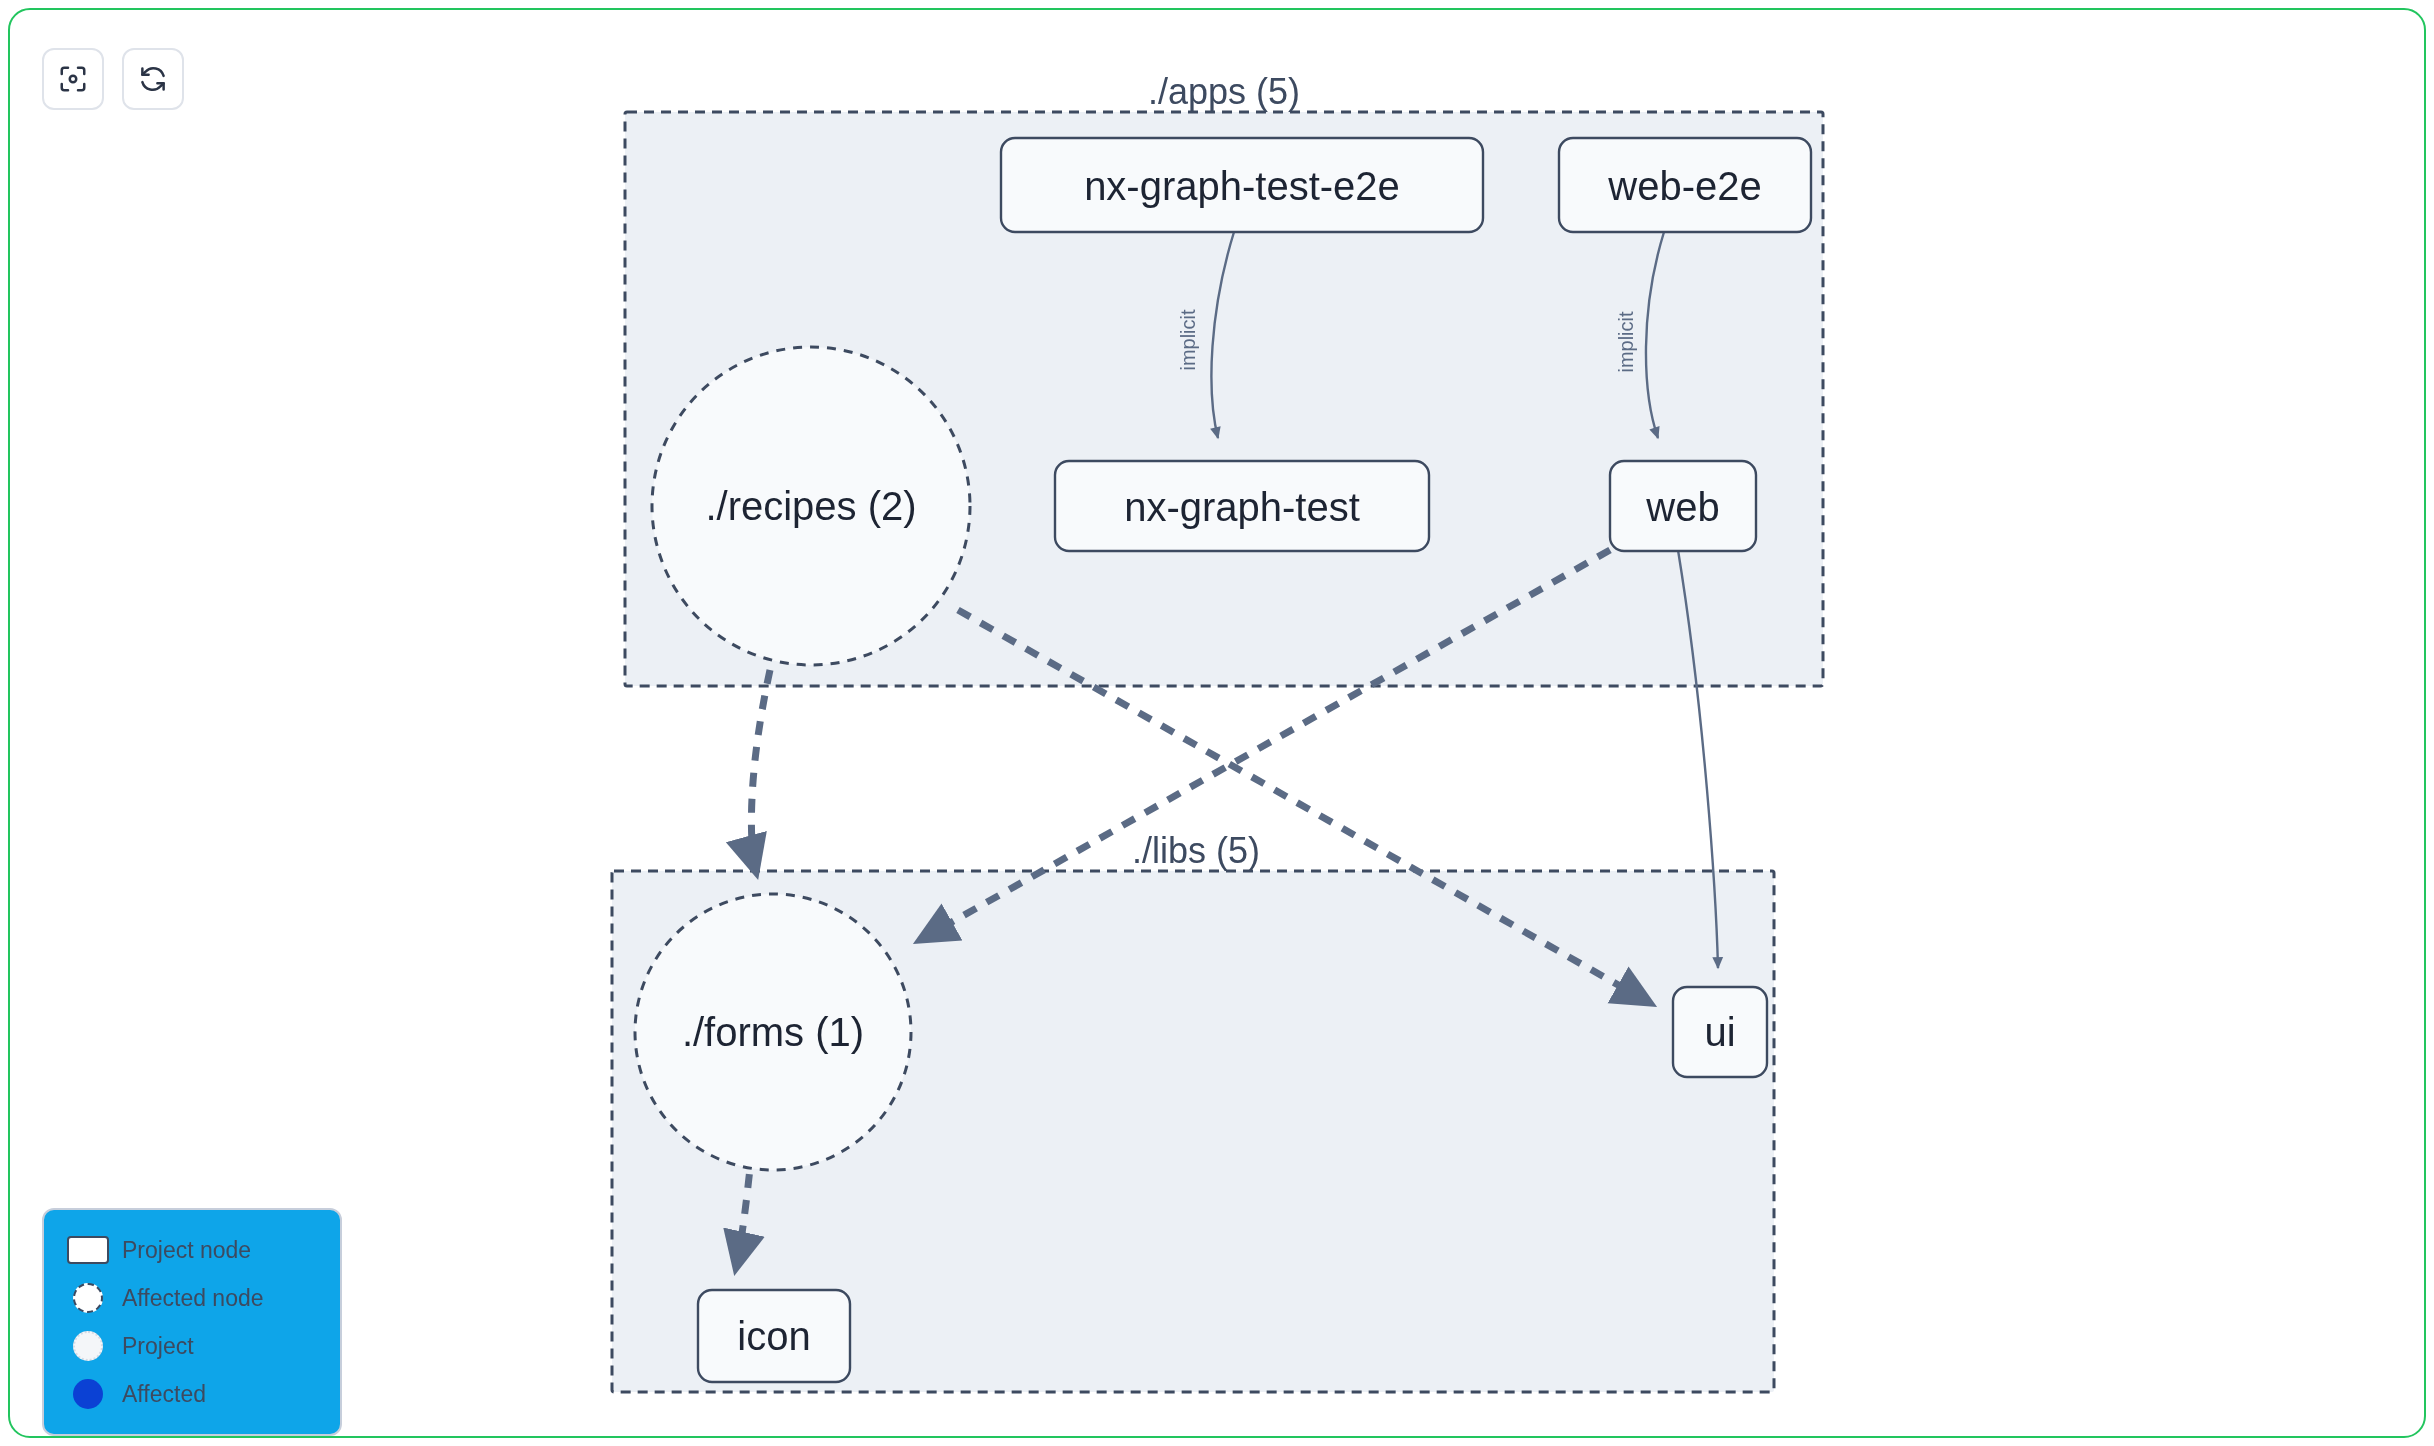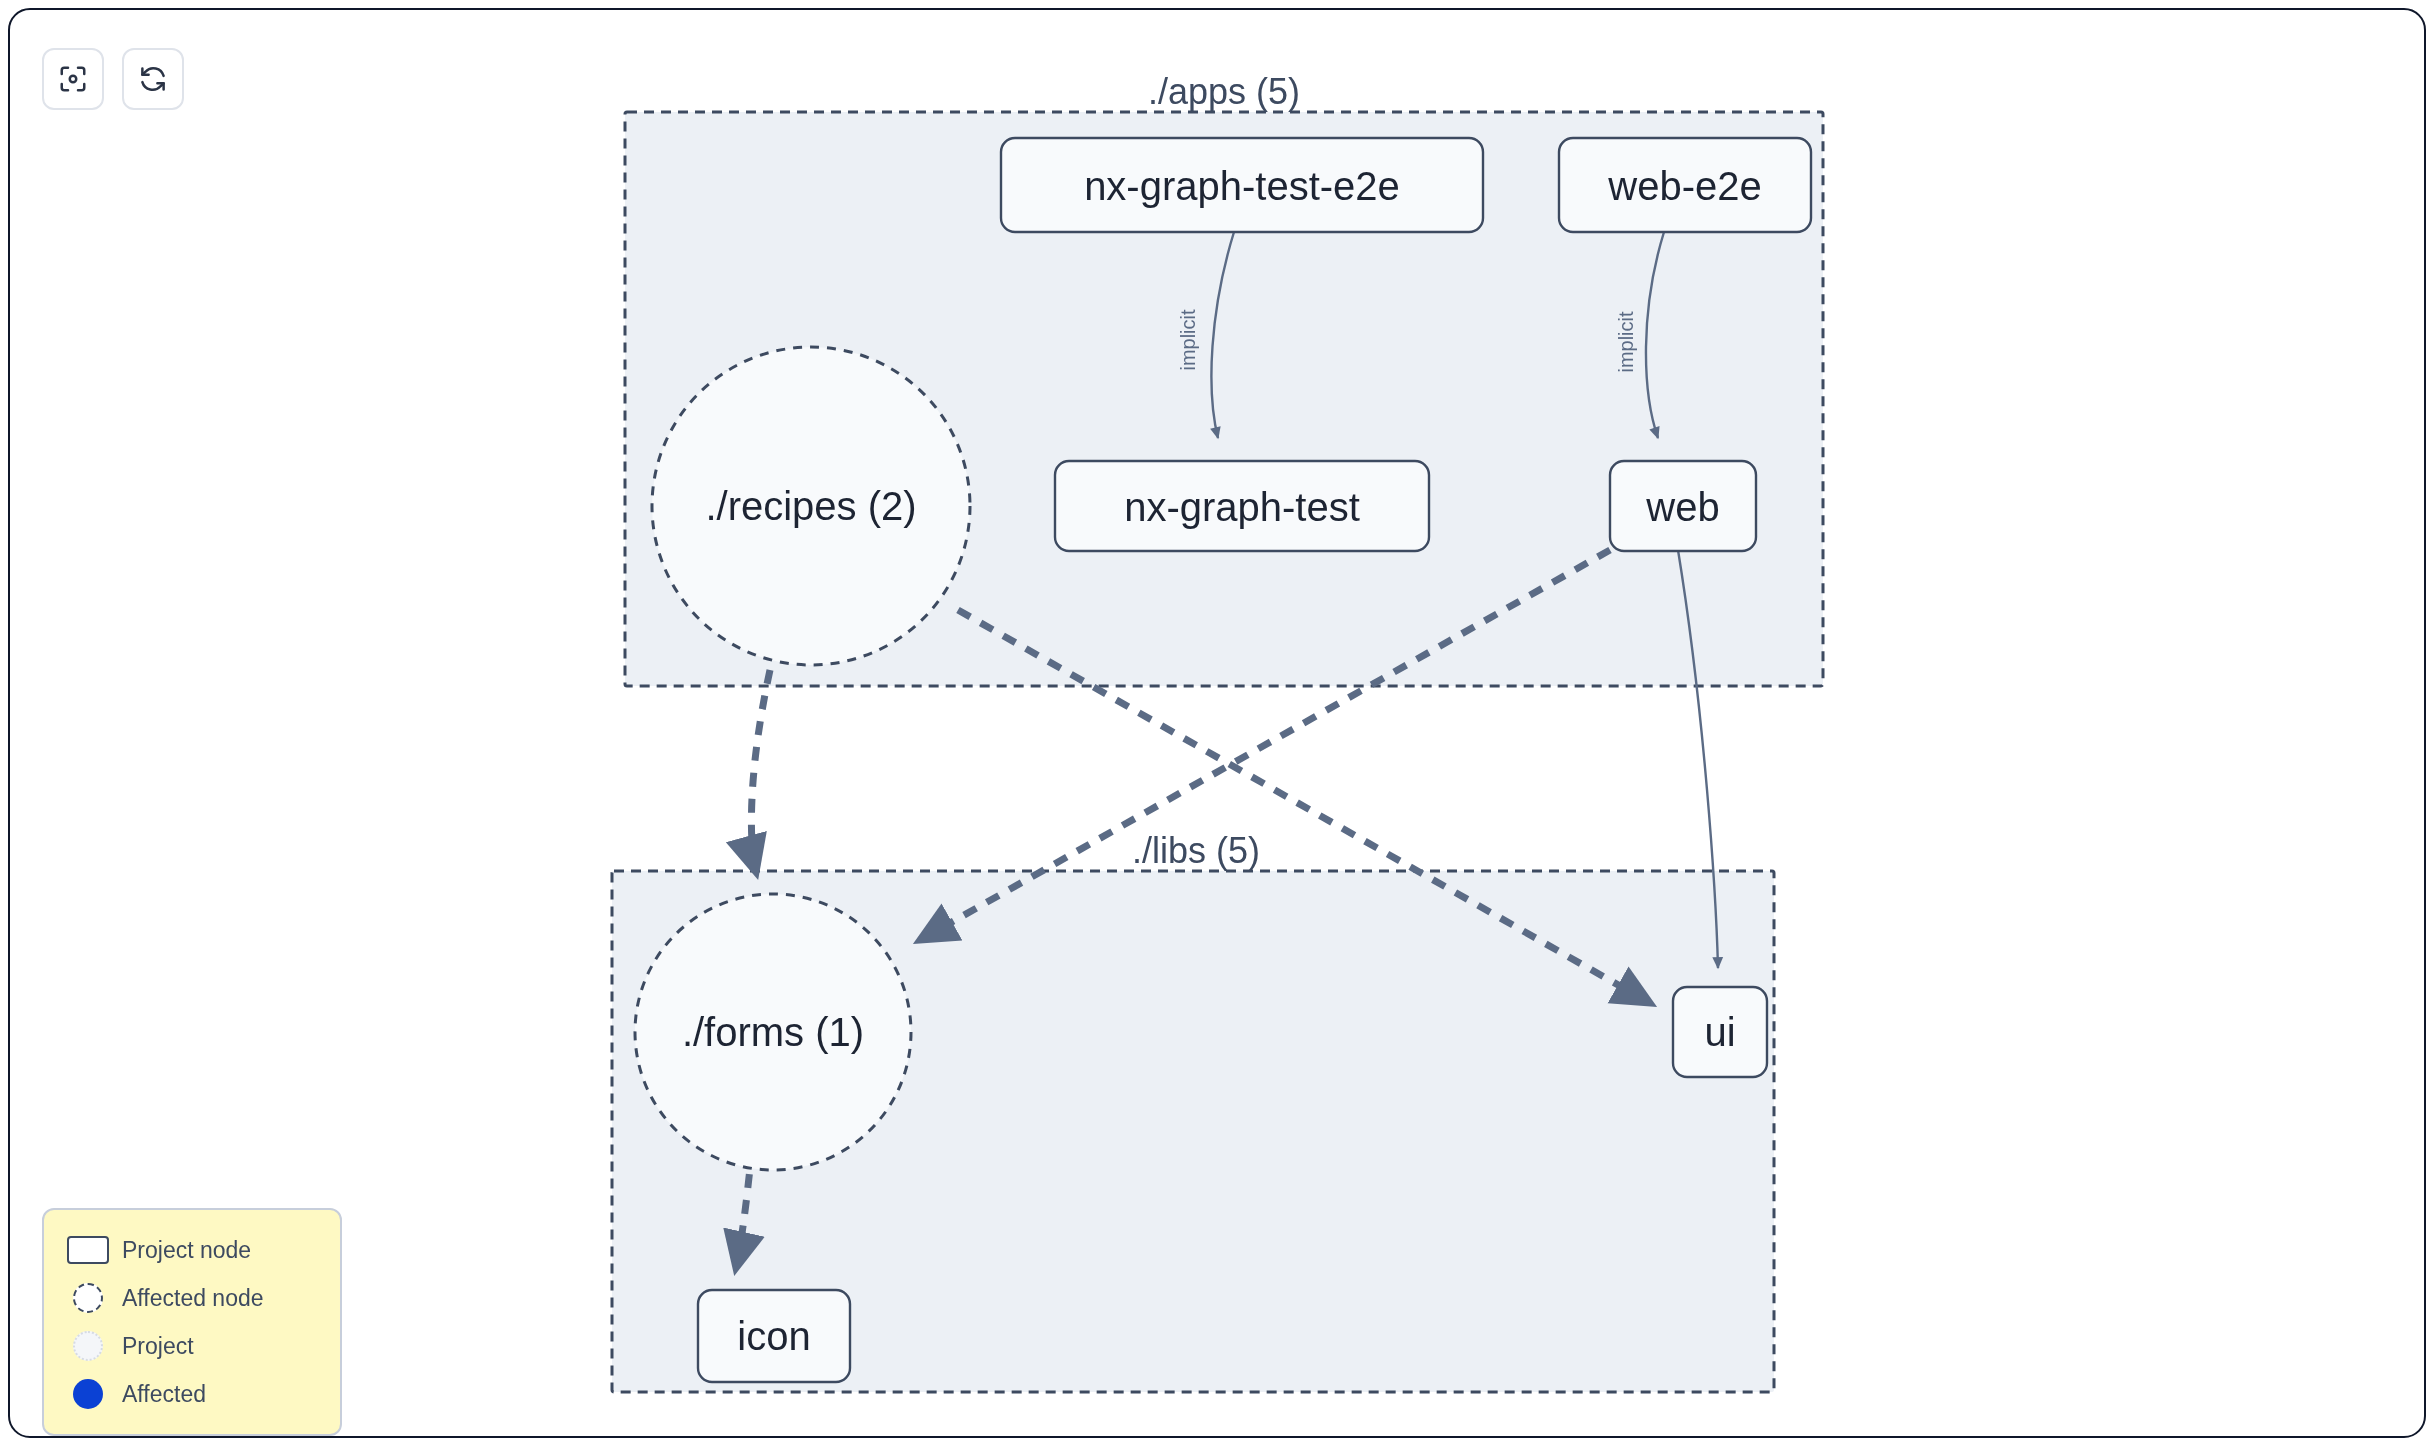--- a/index.html
+++ b/index.html
@@ -16,21 +16,21 @@
     overflow: hidden;
     background: #ffffff;
   }
   
   .canvas-panel {
     position: absolute;
     left: 8px;
     top: 8px;
     width: 2418px;
     height: 1430px;
-    border: 2px solid #0f172a;
+    border: 2px solid #22c55e;
     border-radius: 22px;
     background: #ffffff;
     box-sizing: border-box;
     overflow: hidden;
   }
   
   .toolbar {
     position: absolute;
     left: 32px;
     top: 38px;
@@ -116,21 +116,21 @@
   .arrow-fill-small { fill: #5b6b85; }
 
   
   .legend {
     position: absolute;
     left: 32px;
     top: 1198px;
     width: 300px;
     border: 2px solid #c7cedb;
     border-radius: 12px;
-    background: #fef9c3;
+    background: #0ea5e9;
     padding: 16px 18px;
     box-sizing: border-box;
     z-index: 40;
   }
   .legend-row {
     display: flex;
     align-items: center;
     height: 48px;
   }
   .legend-swatch {

